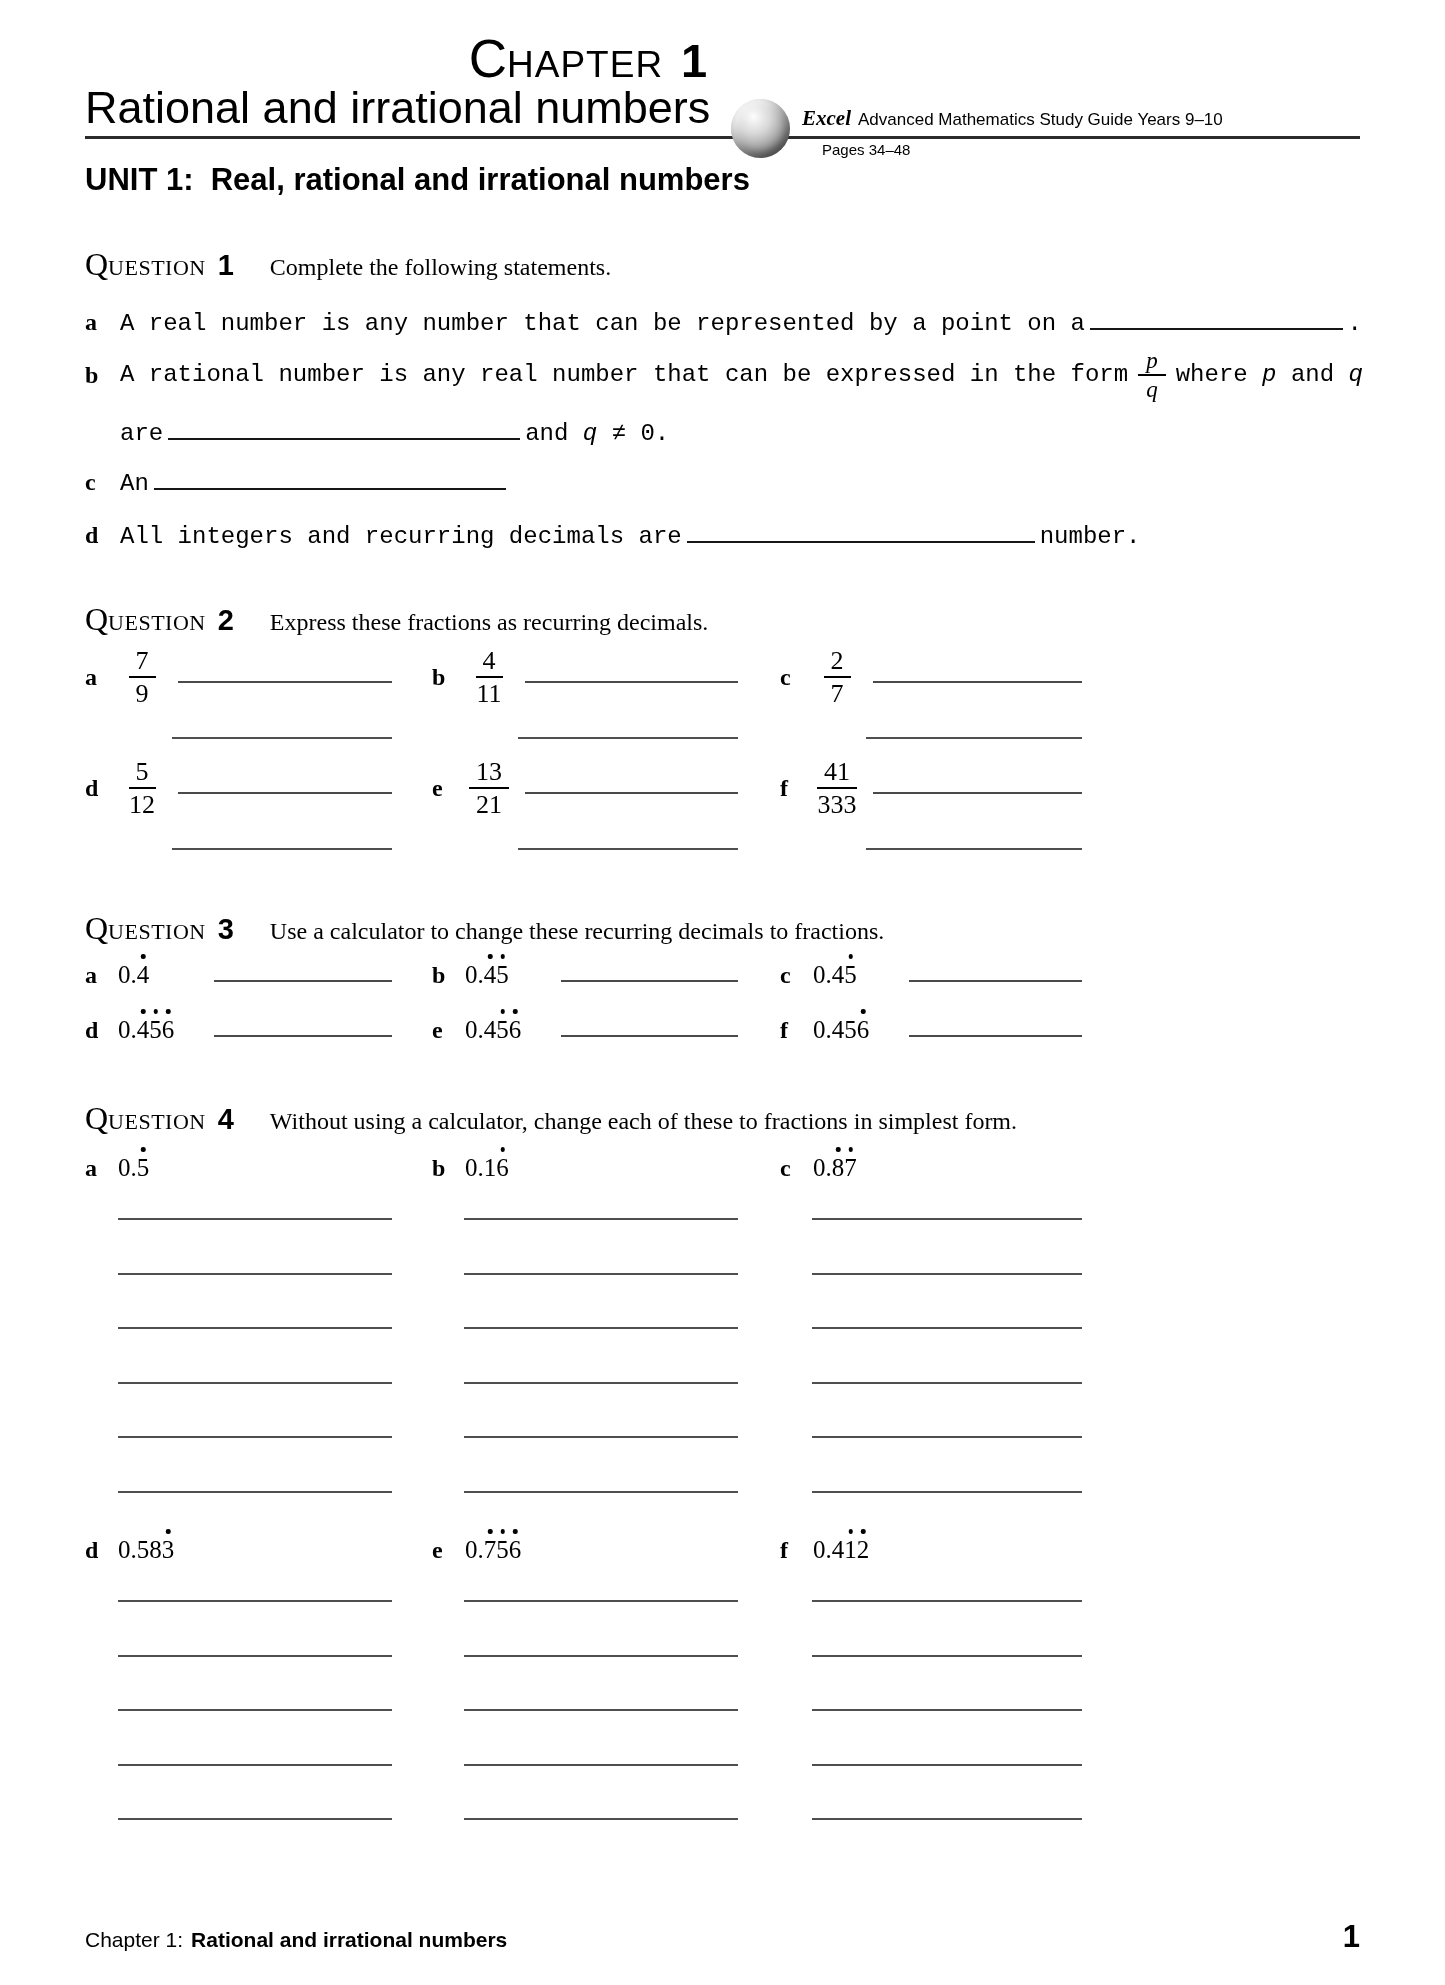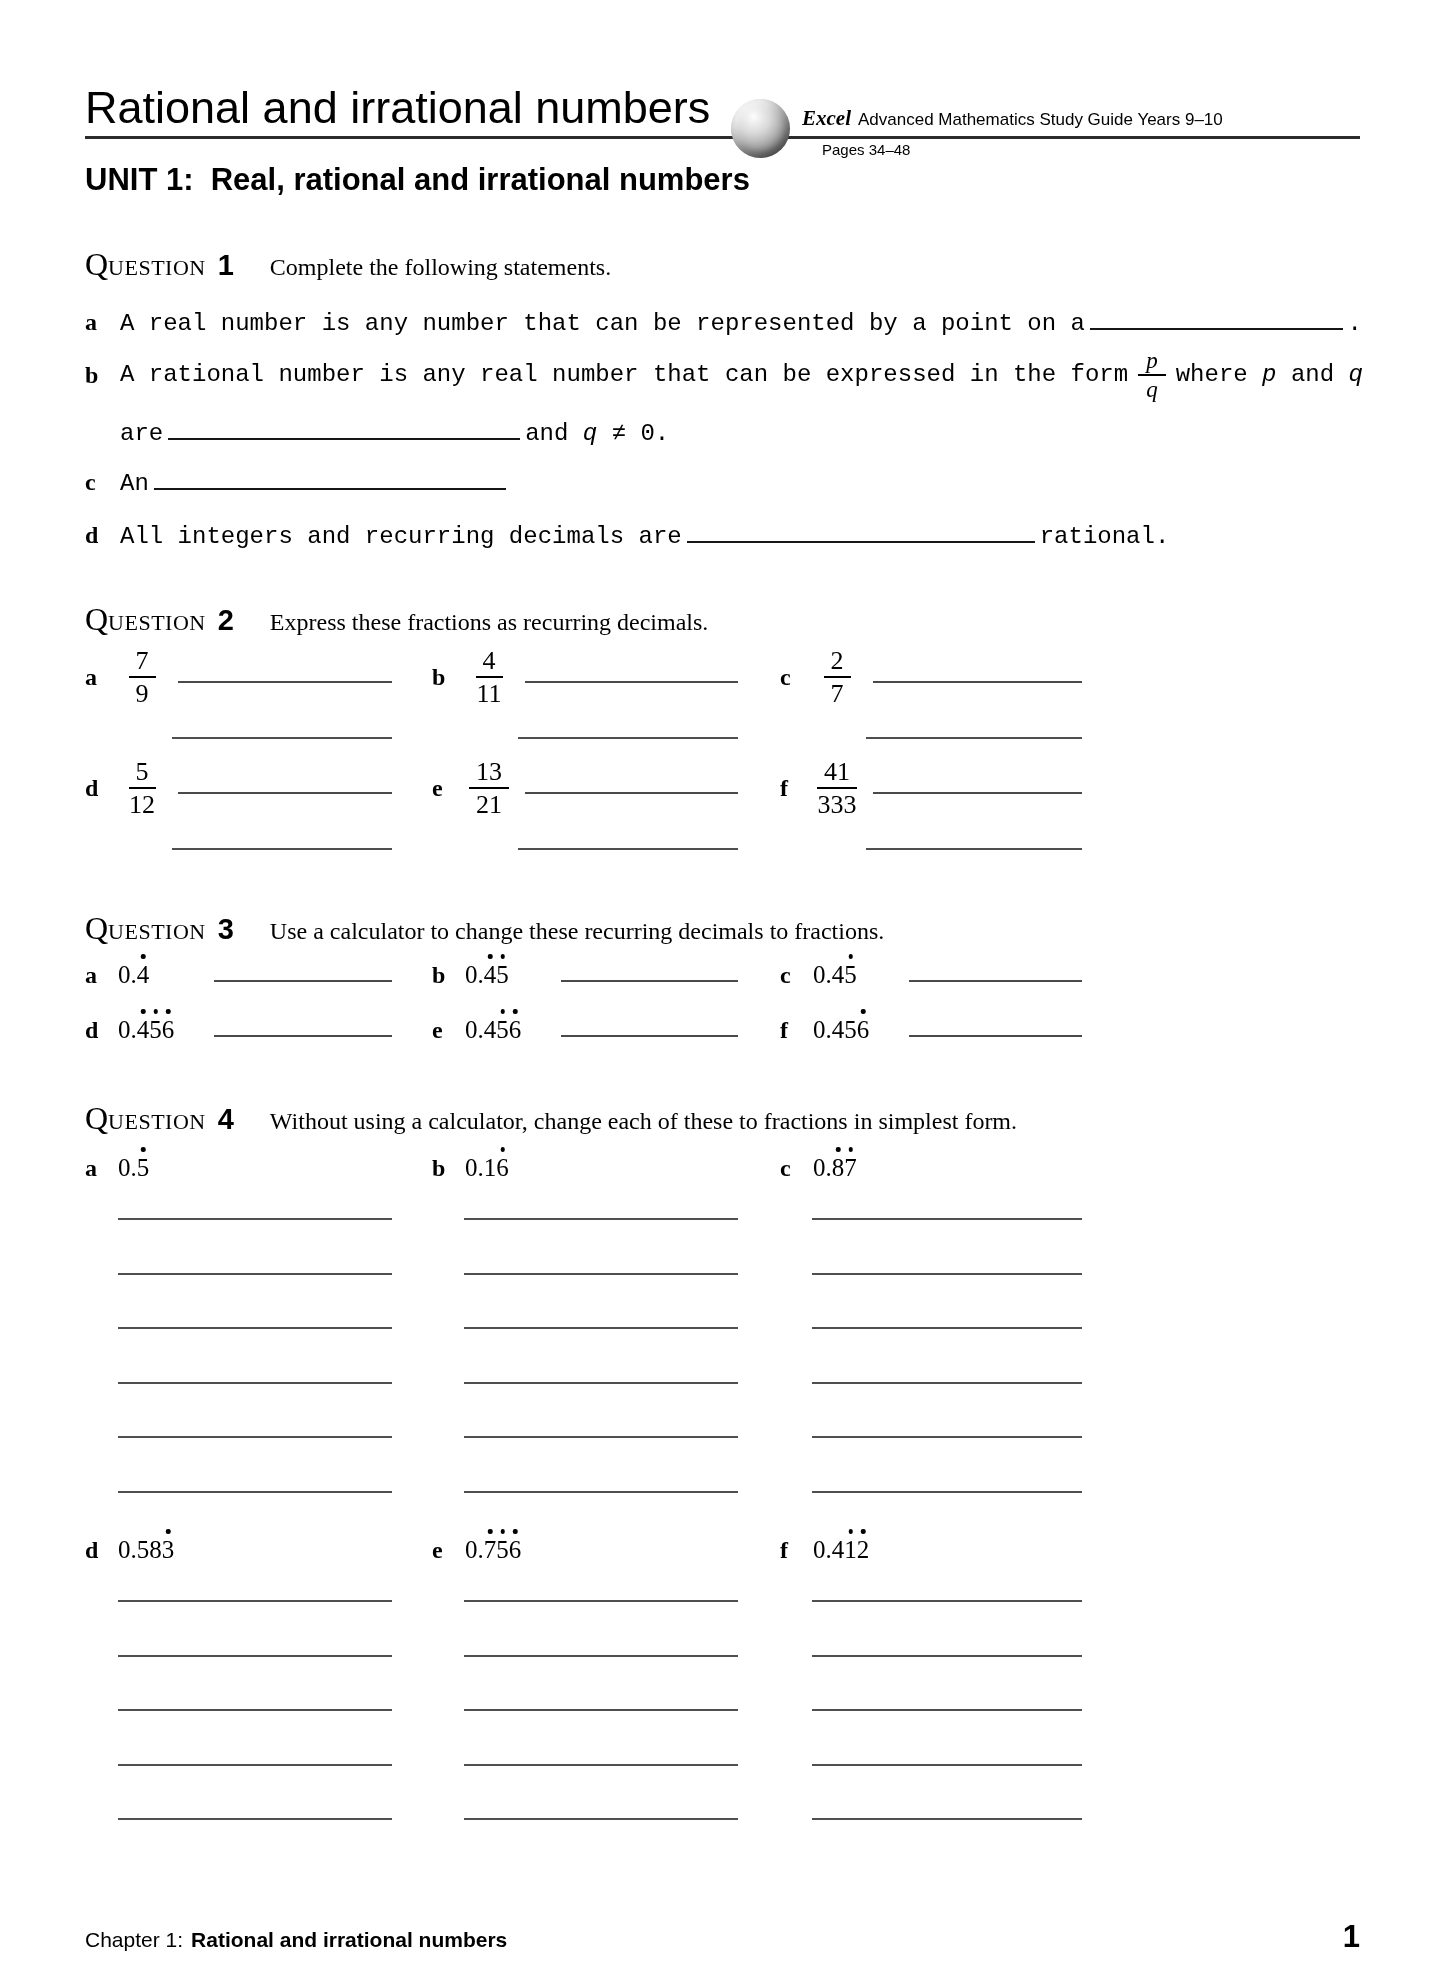--- a/index.html
+++ b/index.html
@@ -74,20 +74,23 @@
   .footer-text{font-size:21px;margin-top:18px;}
   .footer-prefix{margin-right:8px;}
   .footer-title{font-weight:bold;}
   .page-number{font-size:31px;font-weight:bold;}
 </style>
 </head>
 <body>
 
 <div class="page" id="page">
 
+  <div class="abs chapter-heading">
+    <span class="ch-first">C</span><span class="ch-rest">HAPTER</span><span class="ch-num">1</span>
+  </div>
 
   <div class="abs page-title">Rational and irrational numbers</div>
 
   <div class="abs header-rule"></div>
 
   <div class="abs logo-sphere"></div>
 
   <div class="abs brand-line">
     <span class="brand-name">Excel</span><span class="brand-series">Advanced Mathematics Study Guide Years 9–10</span>
   </div>
@@ -150,21 +153,21 @@
     </div>
     <div class="abs q1-item" style="top: 463px;">
       <span class="item-label">c</span>
       <span class="seg">An</span>
       <span class="blank" style="width: 352px;"></span>
     </div>
     <div class="abs q1-item" style="top: 516px;">
       <span class="item-label">d</span>
       <span class="seg">All integers and recurring decimals are</span>
       <span class="blank" style="width: 348px;"></span>
-      <span class="seg">rational.</span>
+      <span class="seg">number.</span>
     </div>
     <div class="abs grid-row" style="top: 641px; height: 72px;">
       <div class="cell v-center-cell" style="width: 307px; margin-right: 40px;">
         <span class="item-label">a</span>
         <span class="frac">
           <span class="fr-num">7</span>
           <span class="fr-den">9</span>
         </span>
         <span class="ans-line"></span>
       </div>

